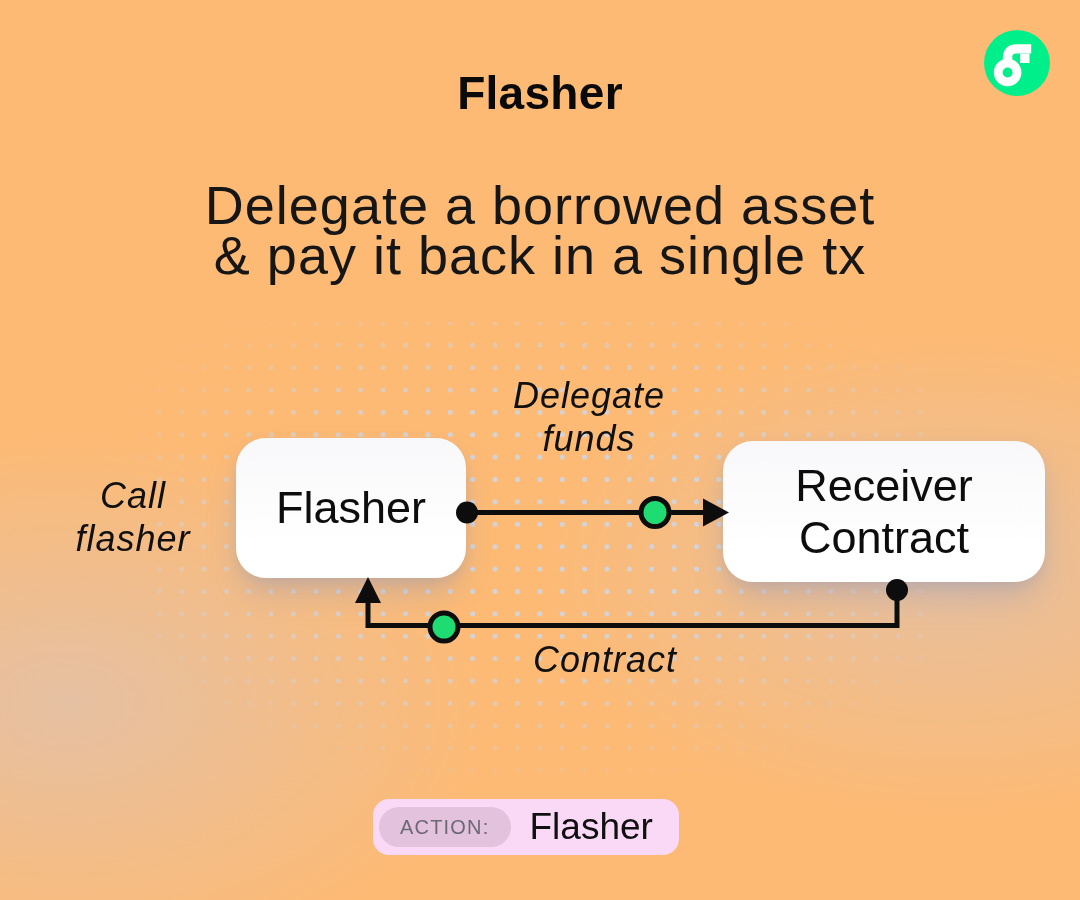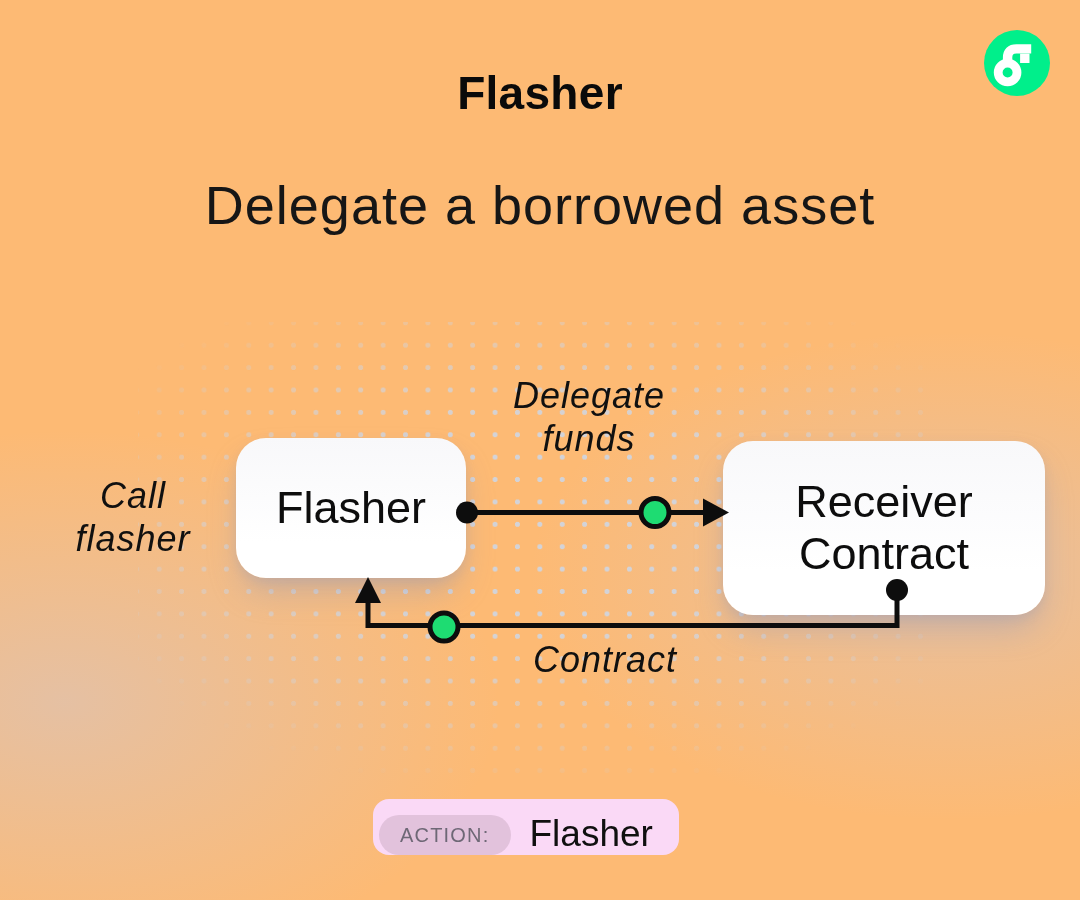--- a/index.html
+++ b/index.html
@@ -15,46 +15,47 @@
         mask-image:radial-gradient(ellipse 64% 60% at 50% 44%,#000 38%,rgba(0,0,0,.55) 66%,transparent 97%);}
   .title{position:absolute;top:66px;left:0;width:100%;text-align:center;
          font-size:46px;font-weight:700;letter-spacing:.3px;color:#0a0a0a;}
   .subtitle{position:absolute;top:180px;left:0;width:100%;text-align:center;
          font-size:54px;line-height:50px;letter-spacing:1px;color:#161616;font-weight:400;}
   .logo{position:absolute;left:984px;top:30px;width:66px;height:66px;}
   .node{position:absolute;display:flex;align-items:center;justify-content:center;
         background:linear-gradient(180deg,#f8f8fa 0%,#ffffff 75%);border-radius:30px;
         box-shadow:0 18px 32px -6px rgba(146,152,184,.45),0 4px 10px rgba(146,152,184,.18);}
   .node-flasher{left:236px;top:438px;width:230px;height:140px;font-size:45px;}
-  .node-receiver{left:723px;top:441px;width:322px;height:174px;font-size:45px;
+  .node-receiver{left:723px;top:441px;width:322px;height:141px;font-size:45px;
         text-align:center;line-height:52px;}
   .elabel{position:absolute;font-style:italic;font-size:36px;line-height:43px;
         letter-spacing:1px;text-align:center;color:#101010;}
   .lbl-delegate{left:458px;top:374px;width:262px;}
   .lbl-call{left:28px;top:474px;width:210px;}
   .lbl-repay{left:450px;top:638px;width:310px;}
   .connectors{position:absolute;left:0;top:0;width:1080px;height:900px;pointer-events:none;}
-  .badge{position:absolute;left:373px;top:799px;height:56px;display:flex;align-items:flex-end;
+  .badge{position:absolute;left:373px;top:799px;height:56px;display:flex;align-items:center;
         background:#fad9f6;border-radius:16px;padding:0 26px 0 6px;}
   .badge .pill{background:#e2c2dc;border-radius:20px;height:40px;display:flex;align-items:center;
         padding:0 21px;font-size:20px;letter-spacing:1.2px;color:#6e6876;font-weight:500;}
   .badge .value{font-size:37px;color:#101010;margin-left:19px;}
 </style>
 </head>
 <body>
 
 <div class="stage">
 
   <div class="tint"></div>
   <div class="dots"></div>
 
   <div class="title">Flasher</div>
 
   <div class="subtitle">
     <span>Delegate a borrowed asset</span><br>
+    <span>&amp; pay it back in a single tx</span>
   </div>
 
   <div class="logo">
     <svg viewBox="0 0 66 66" width="66" height="66">
       <circle cx="33" cy="33" r="33" fill="#00EF8B"></circle>
       <circle cx="23.6" cy="42.5" r="9.4" fill="none" stroke="#ffffff" stroke-width="8.8"></circle>
       <path d="M 23.6 30.5 V 27.5 Q 23.6 18.9 32.5 18.9 H 47.2" fill="none" stroke="#ffffff" stroke-width="9.4"></path>
       <rect x="36.1" y="23.6" width="9.4" height="9.4" fill="#ffffff"></rect>
     </svg>
   </div>

